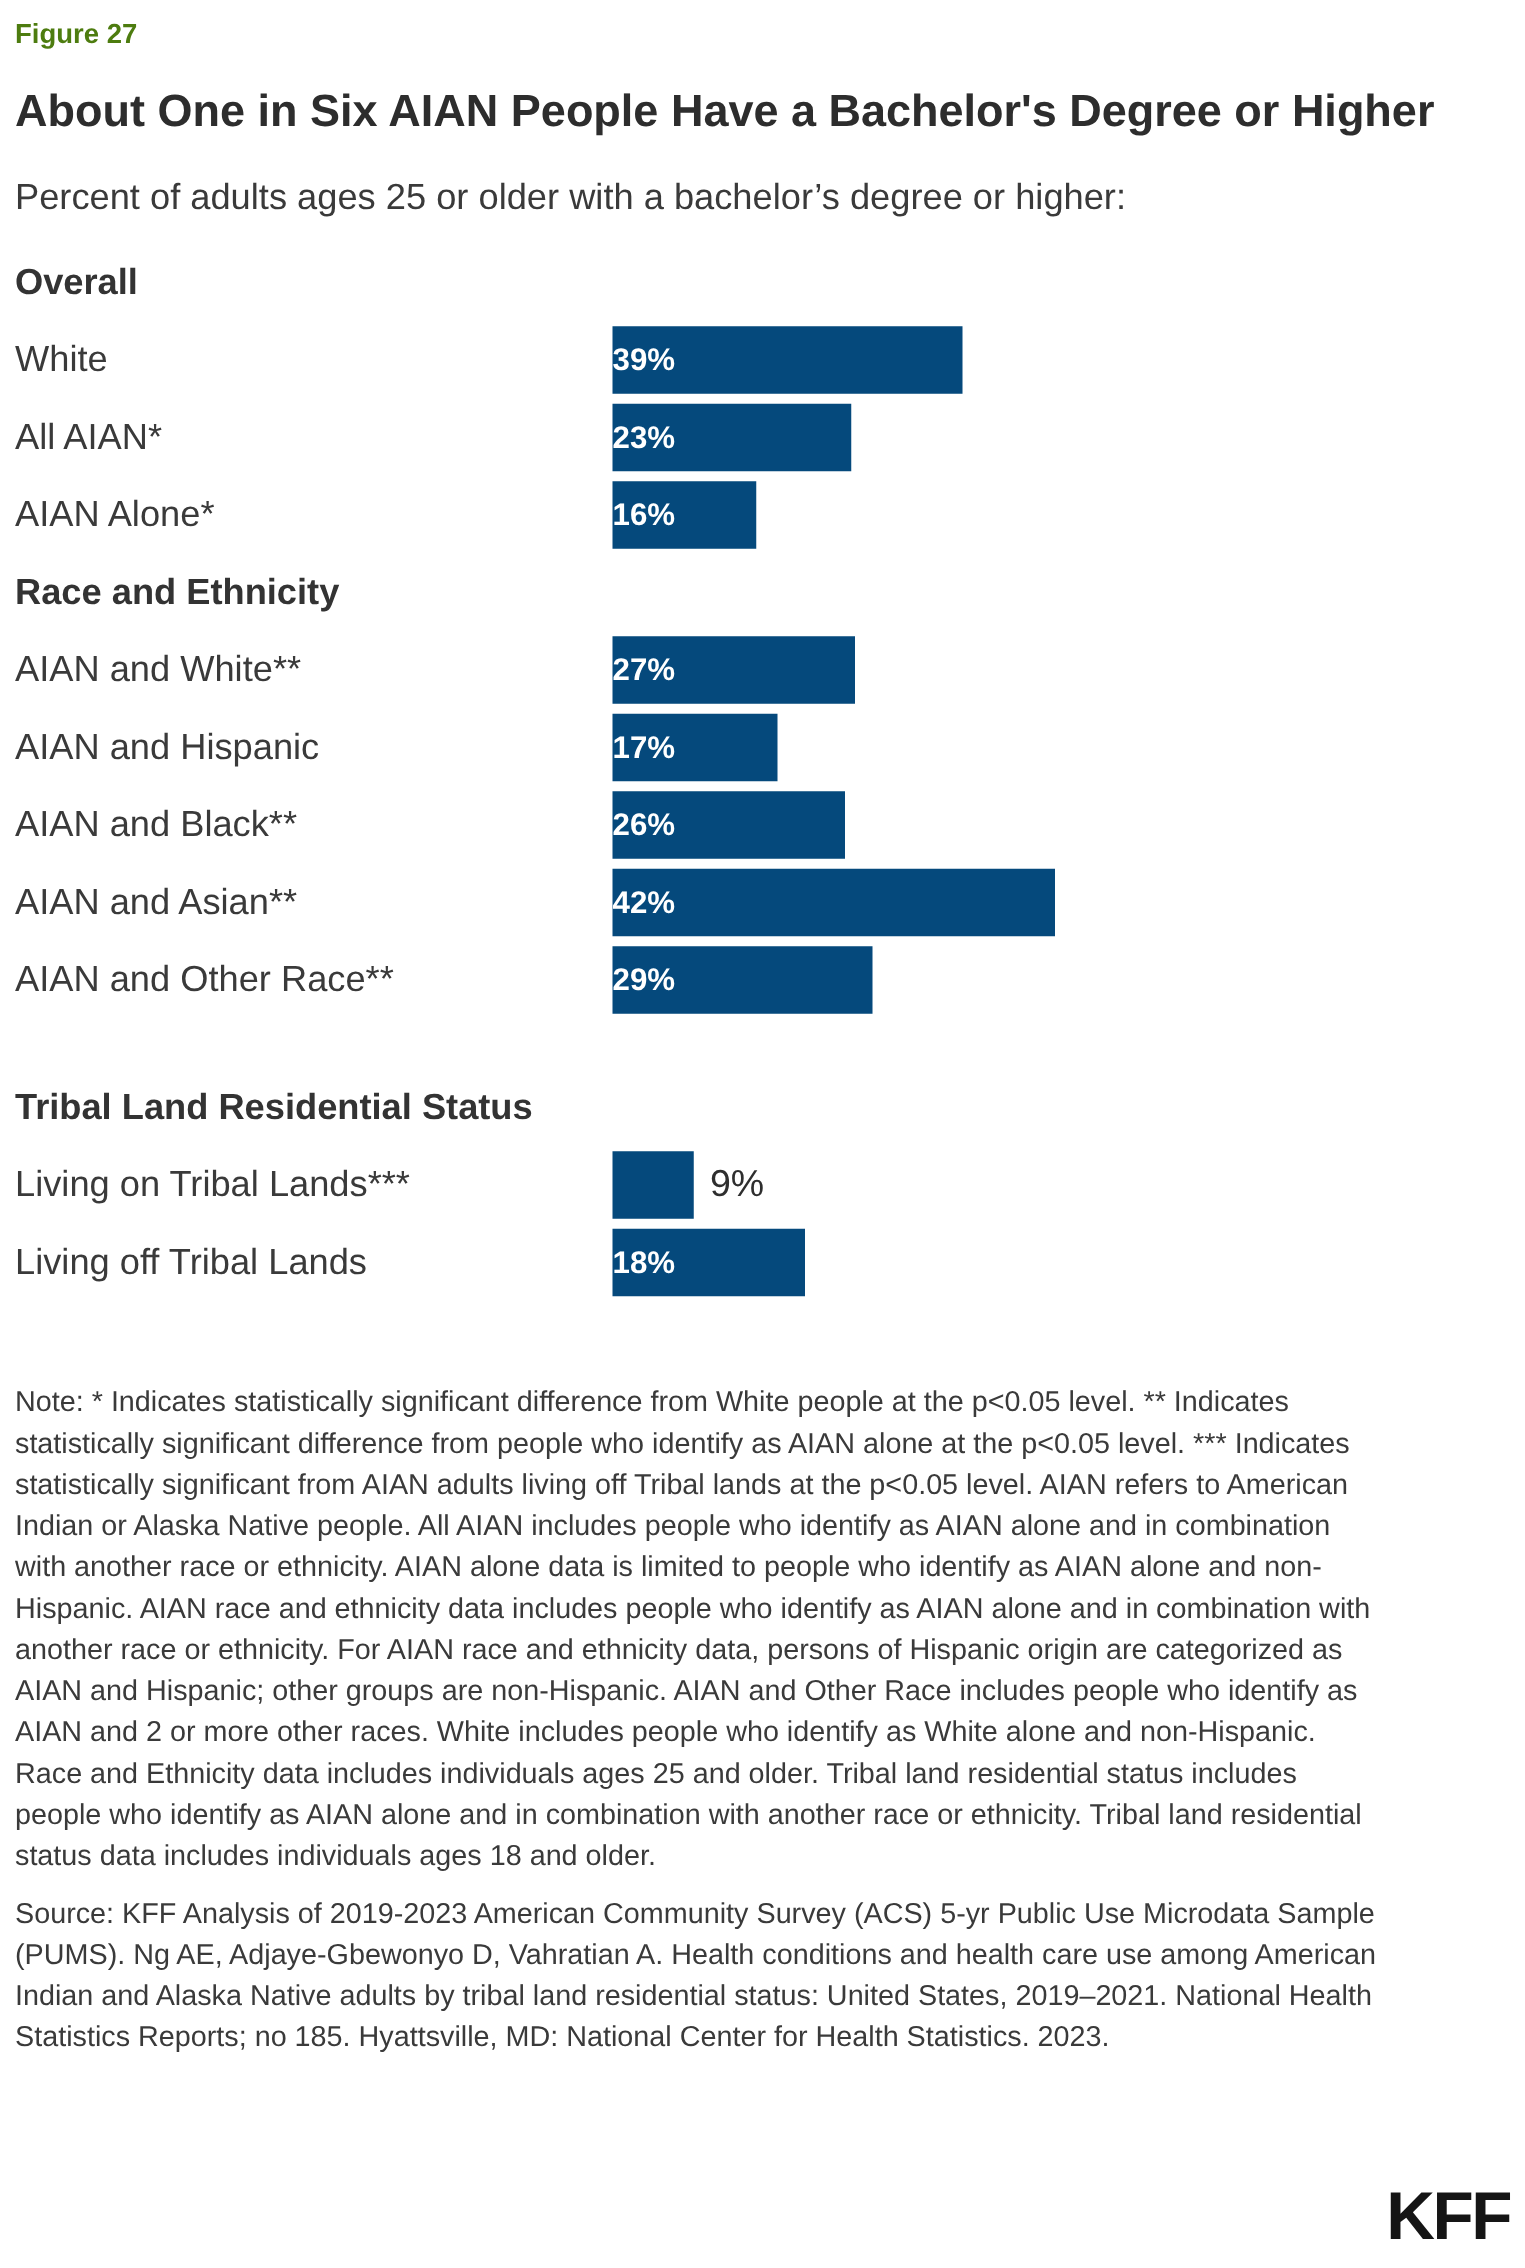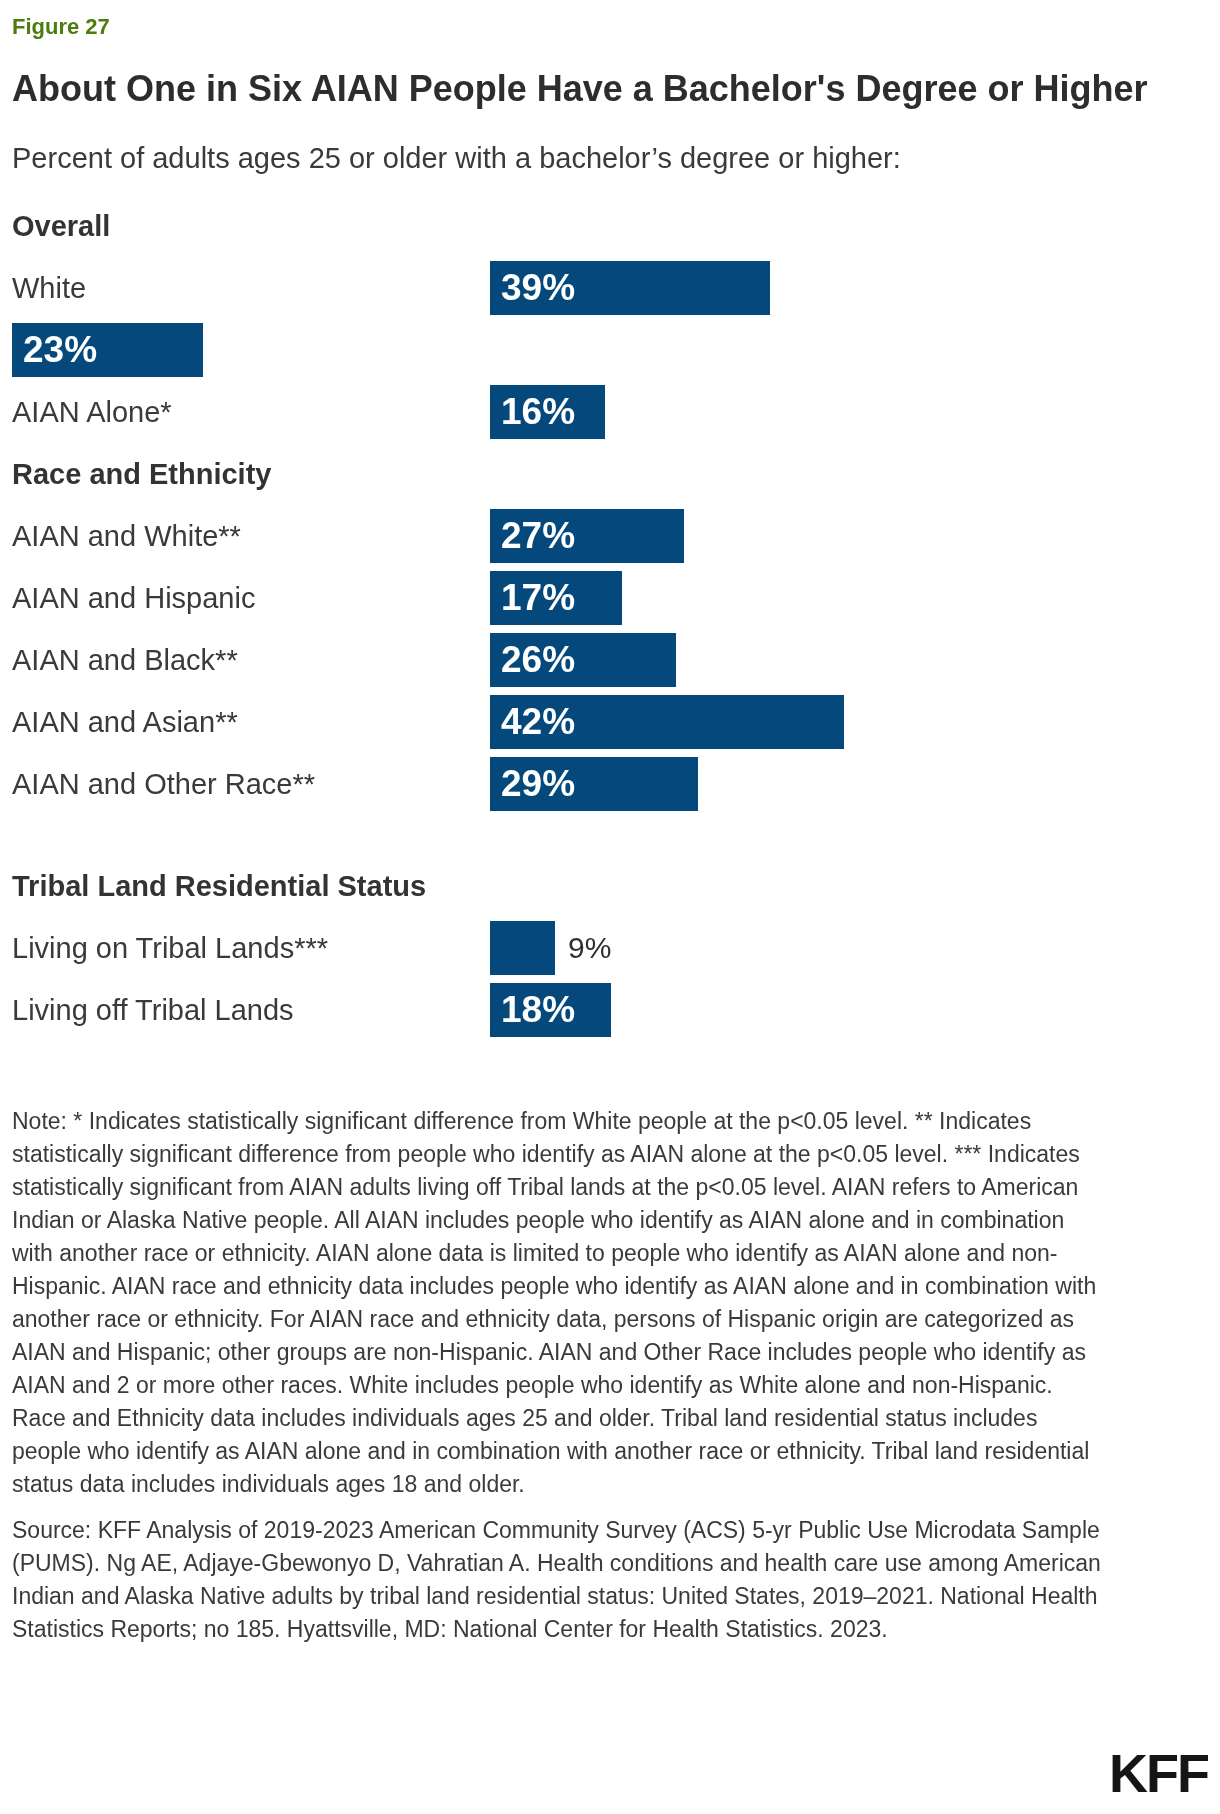--- a/index.html
+++ b/index.html
@@ -66,23 +66,22 @@
     height: 54px;
   }
   .bar {
     height: 54px;
     background: #05497c;
     display: flex;
     align-items: center;
   }
   .value-in {
     color: #ffffff;
-    font-size: 37px;
-    font-weight: 700;
-    padding-left: 11px;
+    font-size: 25px;
+    font-weight: 700;
     white-space: nowrap;
   }
   .value-out {
     color: #2e2e2e;
     font-size: 30px;
     font-weight: 400;
     margin-left: 13px;
     white-space: nowrap;
   }
   .group-gap {
@@ -118,20 +117,21 @@
         <div class="row heading">Overall</div>
         <div class="row">
           <div class="label-cell">White</div>
           <div class="bar-cell">
             <div class="bar" style="background: rgb(5, 73, 124); width: 280px;">
               <div class="value-in">39%</div>
             </div>
           </div>
         </div>
         <div class="row">
+          <div class="label-cell">All AIAN*</div>
           <div class="bar-cell">
             <div class="bar" style="background: rgb(5, 73, 124); width: 191px;">
               <div class="value-in">23%</div>
             </div>
           </div>
         </div>
         <div class="row">
           <div class="label-cell">AIAN Alone*</div>
           <div class="bar-cell">
             <div class="bar" style="background: rgb(5, 73, 124); width: 115px; text-align: center;">
@@ -188,21 +188,21 @@
         <div class="row">
           <div class="label-cell">Living on Tribal Lands***</div>
           <div class="bar-cell">
             <div class="bar" style="background: rgb(5, 73, 124); width: 65px;"></div>
             <div class="value-out">9%</div>
           </div>
         </div>
         <div class="row">
           <div class="label-cell">Living off Tribal Lands</div>
           <div class="bar-cell">
-            <div class="bar" style="background: rgb(5, 73, 124); width: 121px;">
+            <div class="bar" style="background: rgb(5, 73, 124); width: 154px;">
               <div class="value-in">18%</div>
             </div>
           </div>
         </div>
       </div>
     </div>
   <div class="note">Note: * Indicates statistically significant difference from White people at the p&lt;0.05 level. ** Indicates statistically significant difference from people who identify as AIAN alone at the p&lt;0.05 level. *** Indicates statistically significant from AIAN adults living off Tribal lands at the p&lt;0.05 level. AIAN refers to American Indian or Alaska Native people. All AIAN includes people who identify as AIAN alone and in combination with another race or ethnicity. AIAN alone data is limited to people who identify as AIAN alone and non-Hispanic. AIAN race and ethnicity data includes people who identify as AIAN alone and in combination with another race or ethnicity. For AIAN race and ethnicity data, persons of Hispanic origin are categorized as AIAN and Hispanic; other groups are non-Hispanic. AIAN and Other Race includes people who identify as AIAN and 2 or more other races. White includes people who identify as White alone and non-Hispanic. Race and Ethnicity data includes individuals ages 25 and older. Tribal land residential status includes people who identify as AIAN alone and in combination with another race or ethnicity. Tribal land residential status data includes individuals ages 18 and older.</div>
   <div class="source">Source: KFF Analysis of 2019-2023 American Community Survey (ACS) 5-yr Public Use Microdata Sample (PUMS). Ng AE, Adjaye-Gbewonyo D, Vahratian A. Health conditions and health care use among American Indian and Alaska Native adults by tribal land residential status: United States, 2019–2021. National Health Statistics Reports; no 185. Hyattsville, MD: National Center for Health Statistics. 2023.</div>
 </div>
 

